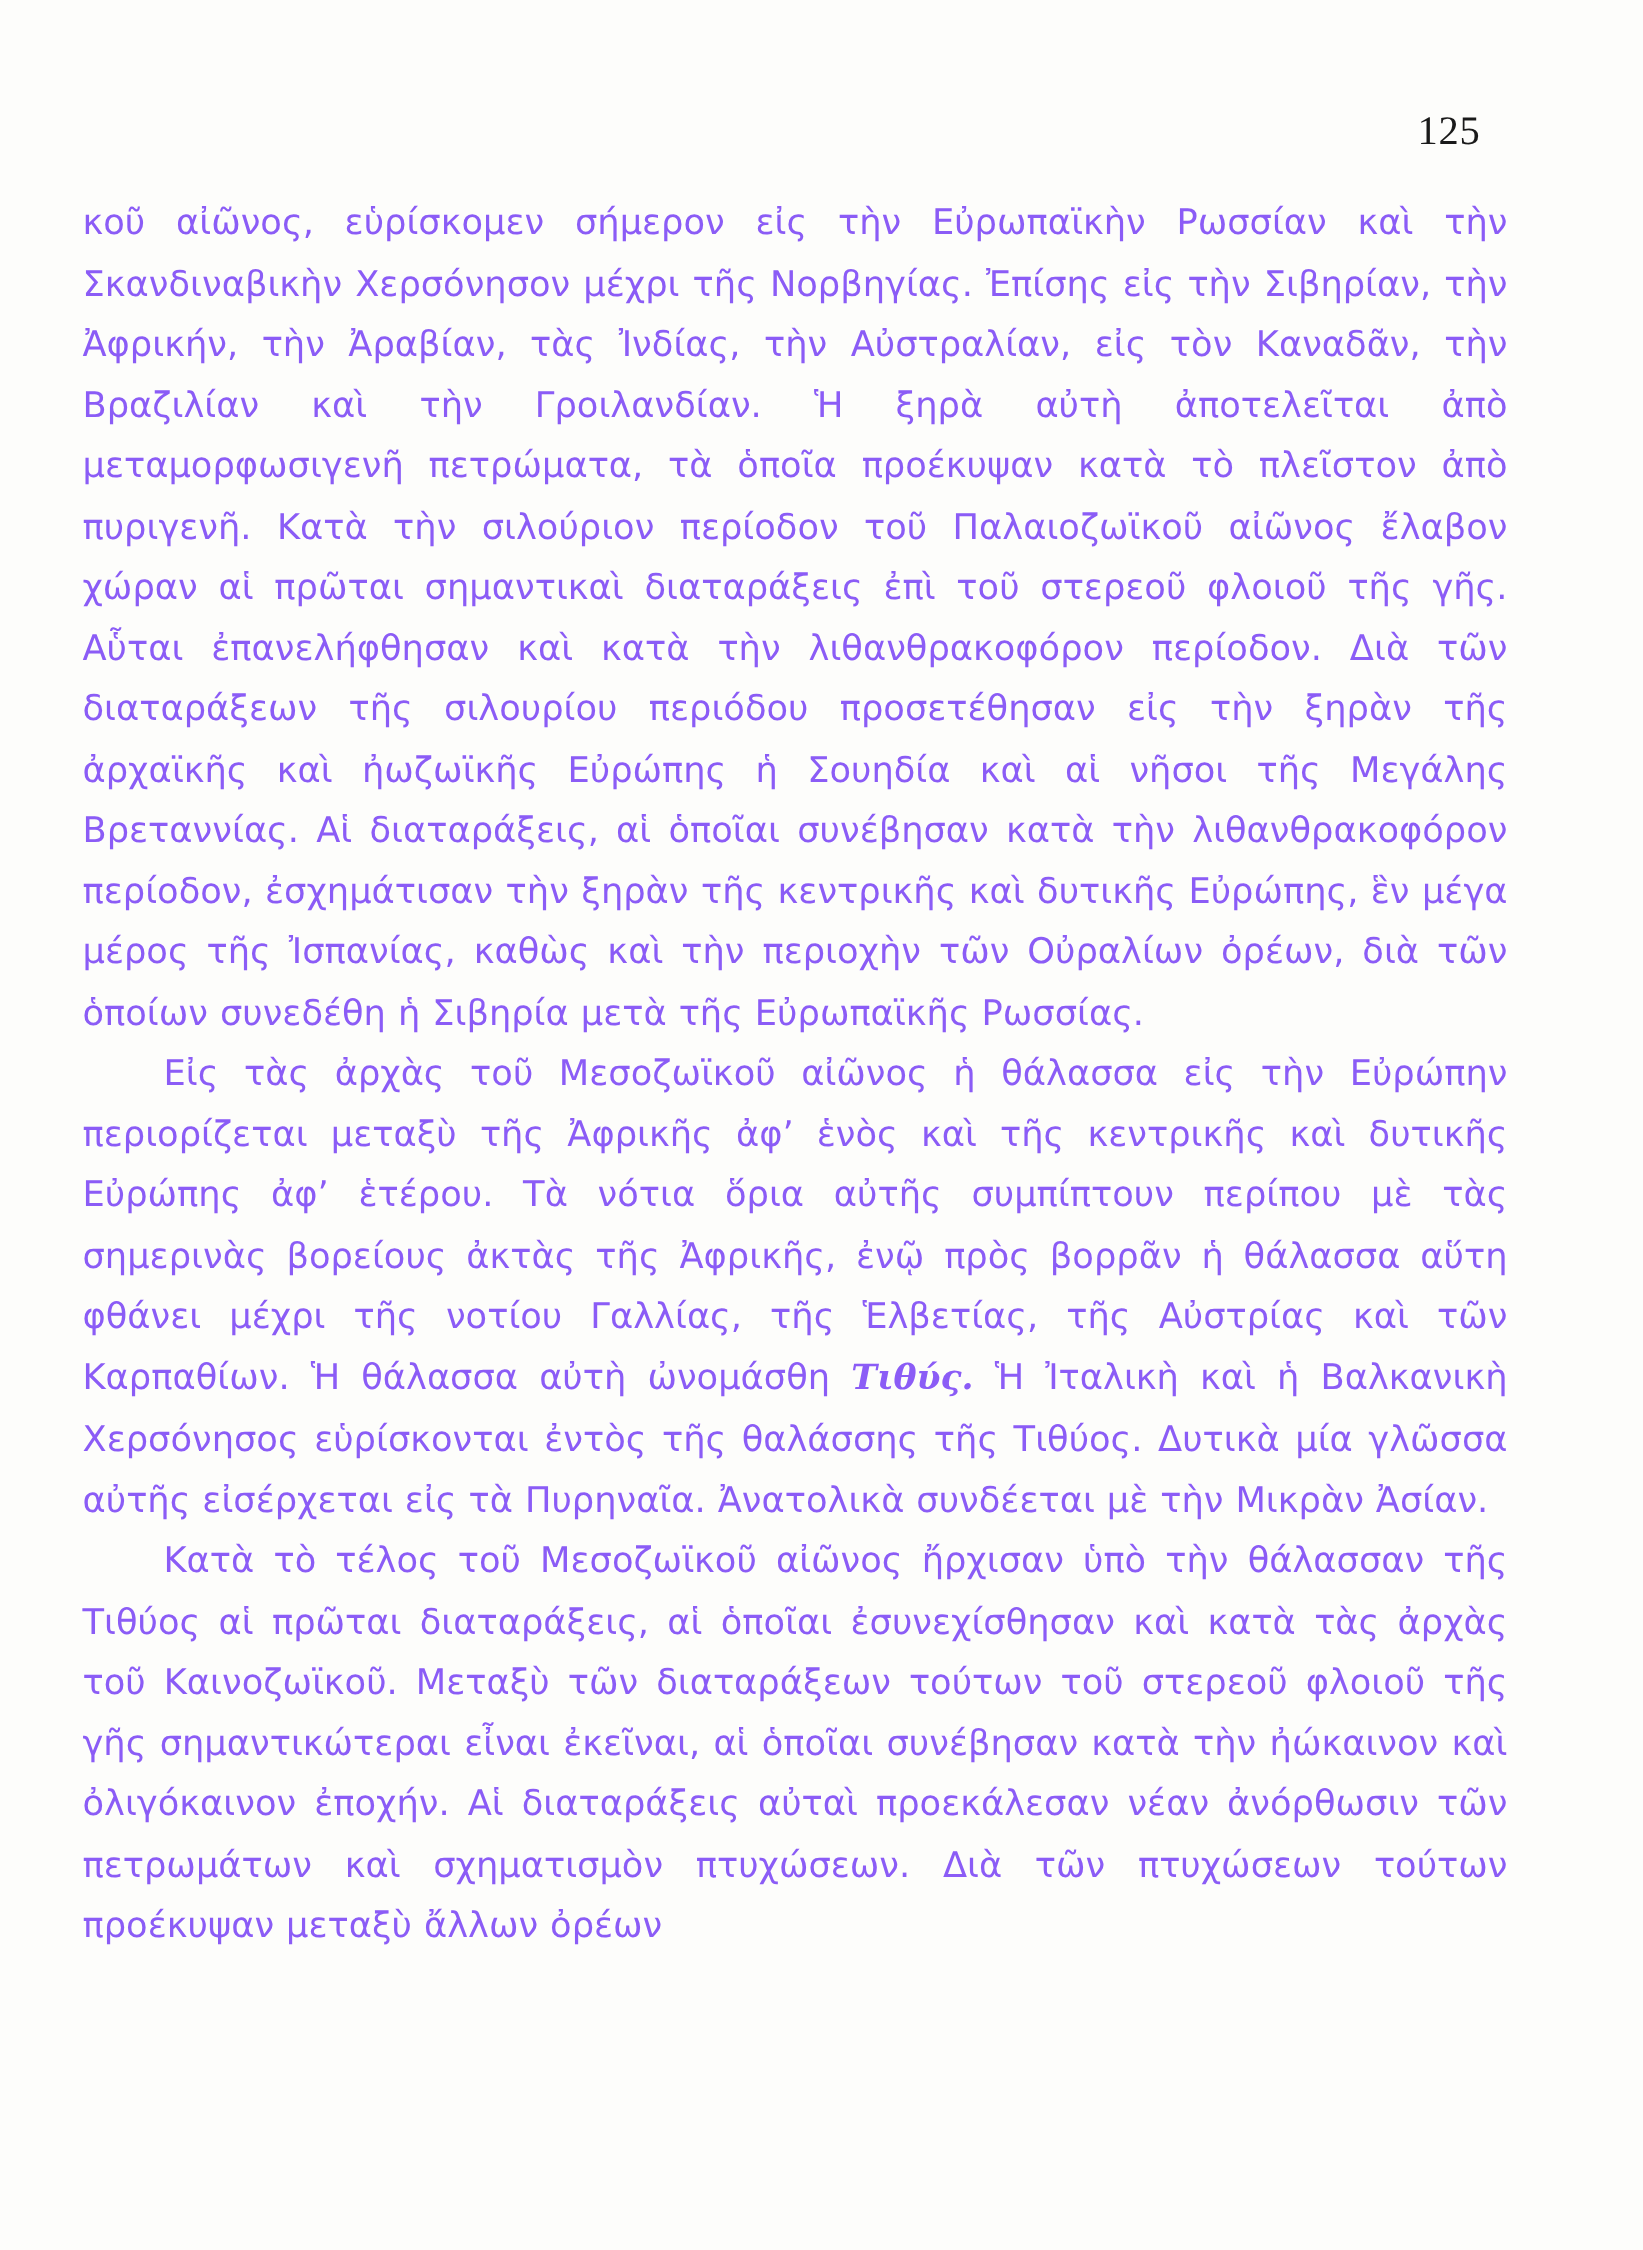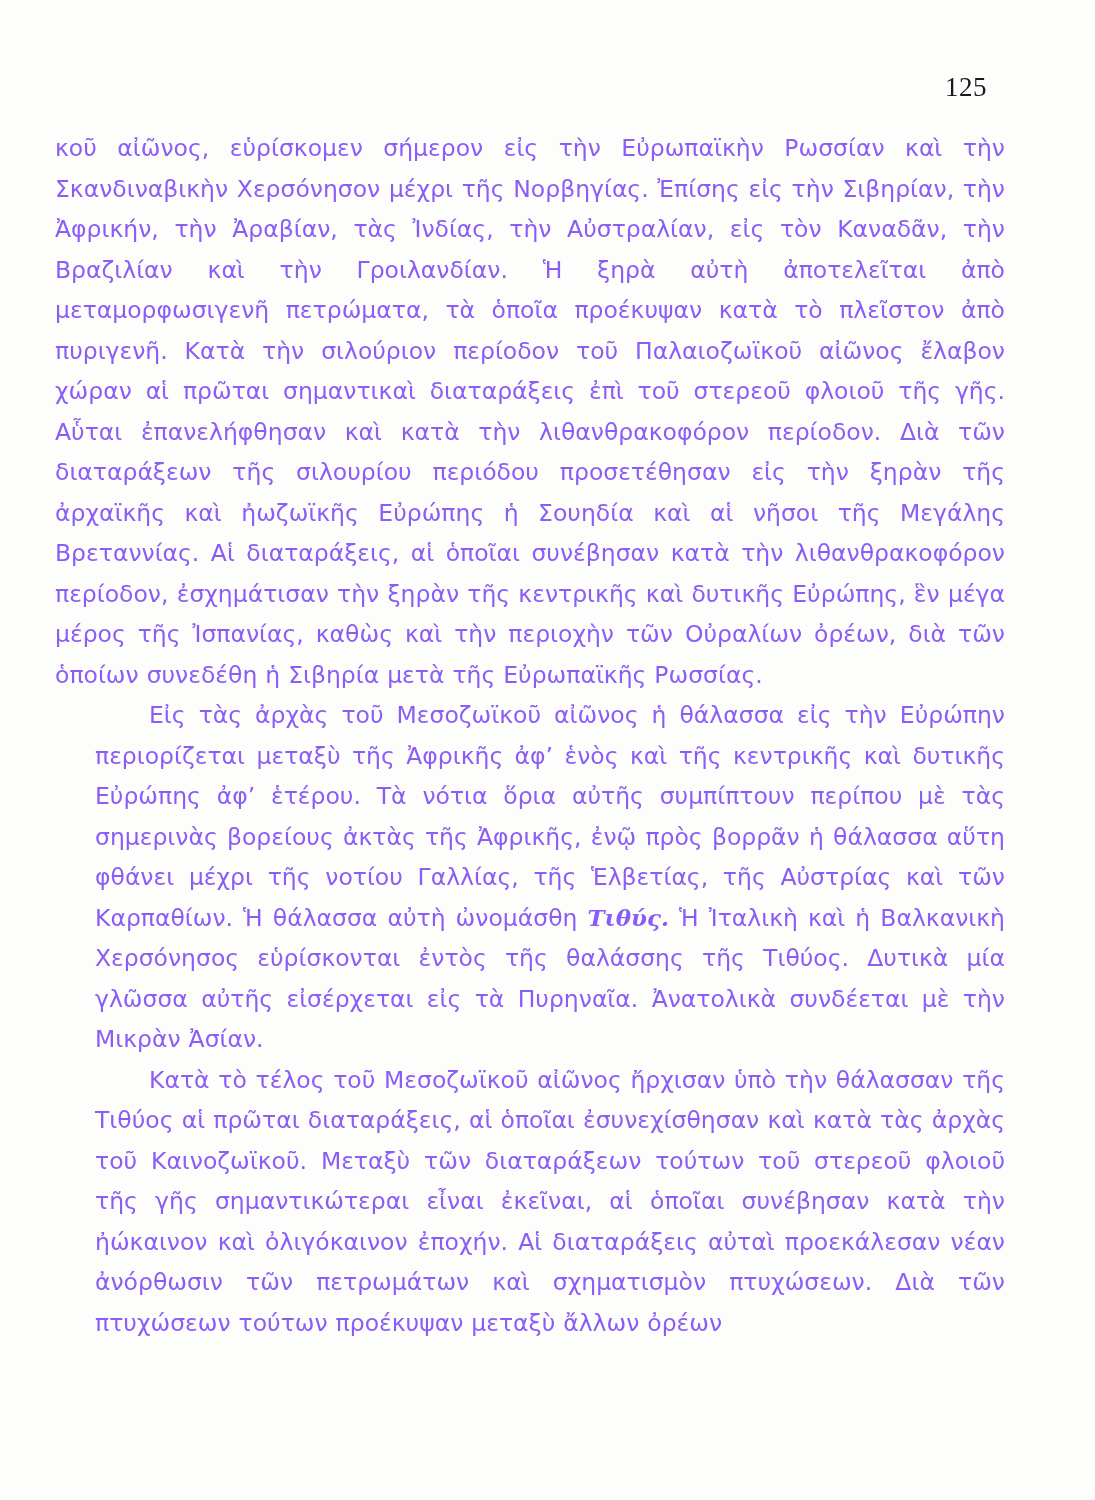--- a/index.html
+++ b/index.html
@@ -35,21 +35,20 @@
     color: #8b5cf6;
     text-align: justify;
     text-justify: inter-word;
   }
   .para {
     margin: 0;
     text-indent: 0;
   }
   .para.indent {
     text-indent: 54px;
-    margin-left: 40px;
   }
   .para + .para {
     margin-top: 0;
   }
   .word-spaced {
     word-spacing: 0.5px;
   }
   em.tithys {
     font-style: italic;
     font-weight: bold;

